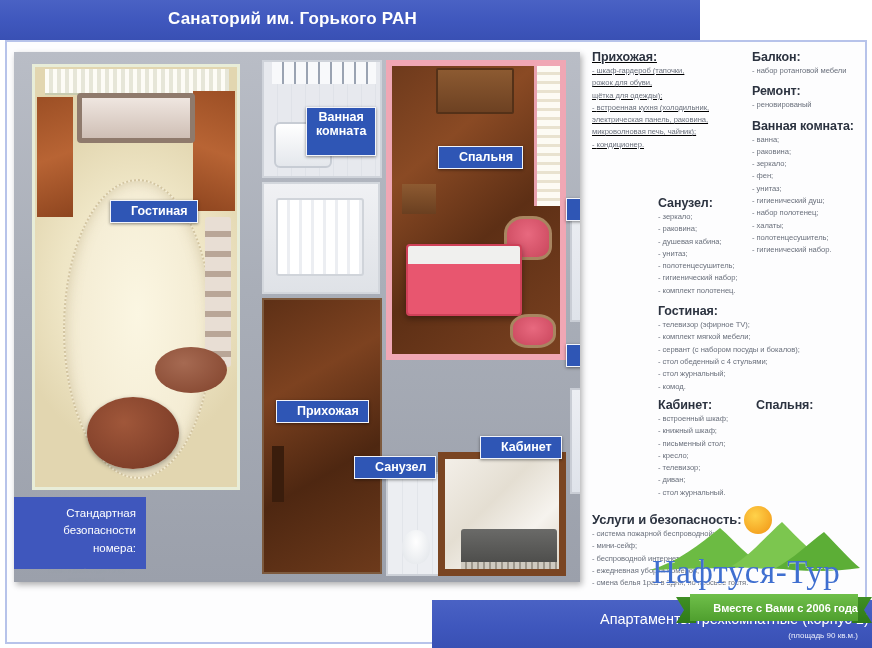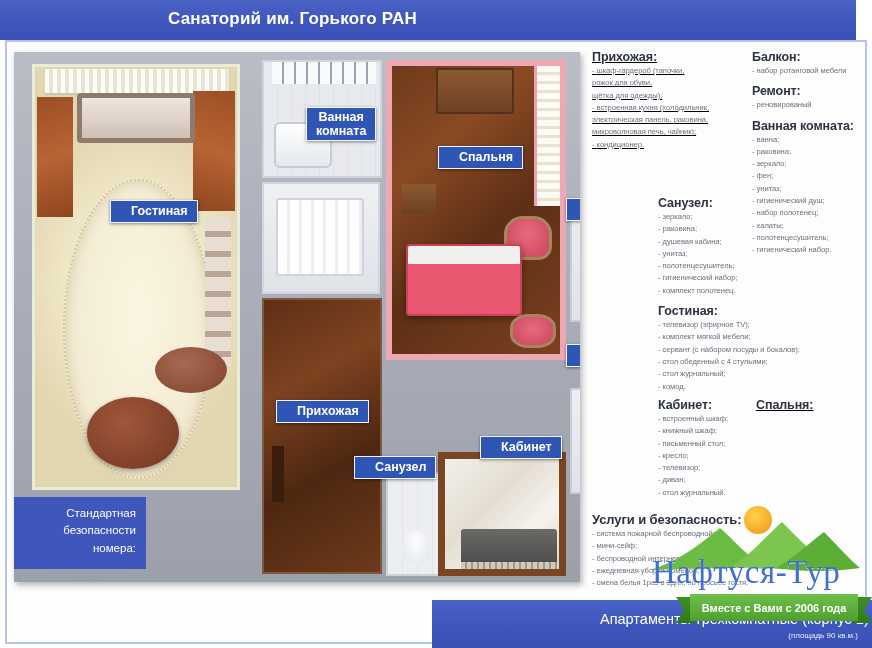--- a/index.html
+++ b/index.html
@@ -23,21 +23,21 @@
   .frame {
     position: absolute;
     left: 5px; top: 40px; width: 862px; height: 604px;
     border: 2px solid #b7c3ea;
     background: #fdfdfe;
   }
 
   
   .top-banner {
     position: absolute;
-    left: 0; top: 0; width: 856px; height: 40px;
+    left: 0; top: 0; width: 700px; height: 40px;
     background: linear-gradient(180deg, #4a62c4 0%, #3f57bd 55%, #3950b4 100%);
     z-index: 6;
   }
   .top-banner .title {
     position: absolute;
     left: 168px; top: 9px;
     color: #ffffff;
     font-size: 17px;
     font-weight: bold;
     letter-spacing: .2px;
@@ -267,21 +267,21 @@
     font-size: 12.5px;
     font-weight: bold;
     padding: 3px 9px 4px 20px;
     border: 1px solid #f2f4fa;
     white-space: nowrap;
     box-shadow: 0 1px 3px rgba(0,0,0,.45);
     z-index: 5;
     line-height: 1.15;
     text-align: center;
   }
-  .badge.two { padding: 2px 9px 1px 9px; }
+  .badge.two { padding: 2px 9px 16px 9px; }
 
   
   .infobox {
     position: absolute;
     left: 14px; top: 497px; width: 132px; height: 72px;
     background: #3f57bd;
     z-index: 7;
   }
   .infobox .t {
     position: absolute; right: 10px; top: 8px;
@@ -326,21 +326,21 @@
     font-size: 33px; color: #3f6fd0; letter-spacing: .5px;
     text-shadow: 0 1px 0 rgba(255,255,255,.6);
   }
   .ribbon {
     position: absolute; left: 676px; top: 594px; width: 196px; height: 27px;
     z-index: 9;
   }
   .ribbon .rb-body {
     position: absolute; left: 14px; top: 0; width: 168px; height: 27px;
     background: linear-gradient(180deg, #6fbf4a 0%, #4f9f2e 100%);
-    display: flex; align-items: center; justify-content: center;
+    display: flex; align-items: center; justify-content: flex-end;
   }
   .ribbon .rb-body span {
     color: #ffffff; font-size: 11px; font-weight: bold; white-space: nowrap;
   }
   .ribbon .rb-tail-l, .ribbon .rb-tail-r {
     position: absolute; top: 3px; width: 20px; height: 26px;
     background: linear-gradient(180deg, #3f8f24, #2f7a18);
   }
   .ribbon .rb-tail-l { left: 0; clip-path: polygon(0 0, 100% 0, 100% 100%, 0 100%, 40% 50%); }
   .ribbon .rb-tail-r { right: 0; clip-path: polygon(0 0, 100% 0, 60% 50%, 100% 100%, 0 100%); }
@@ -495,21 +495,21 @@
         <li>книжный шкаф;</li>
         <li>письменный стол;</li>
         <li>кресло;</li>
         <li>телевизор;</li>
         <li>диван;</li>
         <li>стол журнальный.</li>
       </ul>
     </div>
   </div>
 
-  <div class="col" style="left:756px; top:398px; width:112px;text-decoration:underline;">
+  <div class="col" style="left:756px; top:398px; width:112px;">
     <div class="sec">
       <div class="sec-h">Спальня:</div>
     </div>
   </div>
 
   <div class="col" style="left:592px; top:512px; width:150px;">
     <div class="sec">
       <div class="sec-h big">Услуги и безопасность:</div>
       <ul>
         <li>система пожарной беспроводной;</li>

